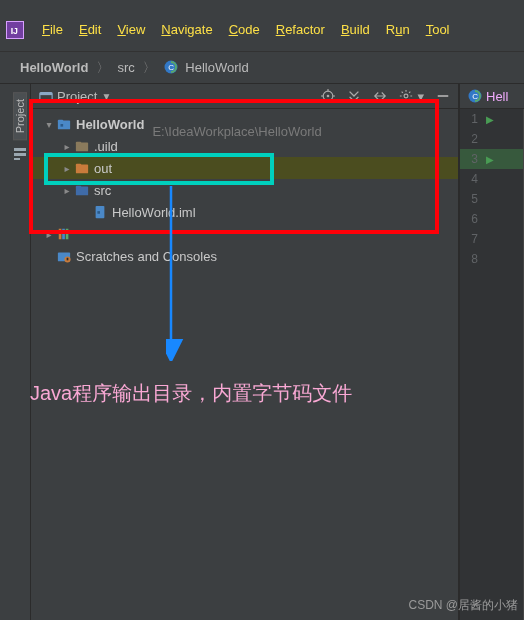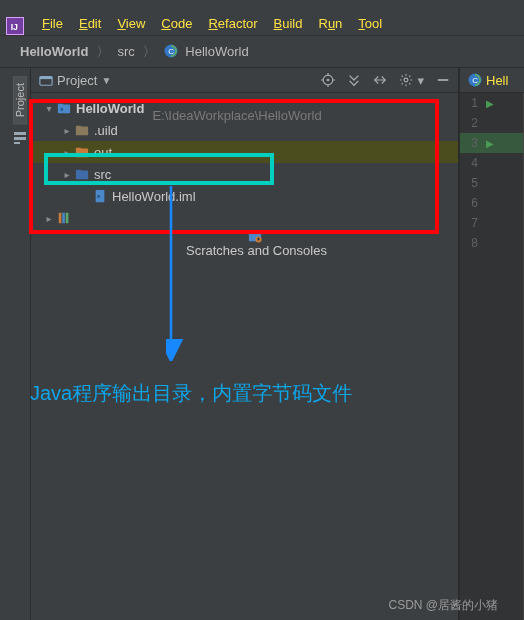--- a/index.html
+++ b/index.html
@@ -1,18 +1,18 @@
 <!DOCTYPE html>
 <html><head>
 <meta charset="utf-8">
 <style>
 * { margin: 0; padding: 0; box-sizing: border-box; font-family: "Segoe UI", sans-serif; }
 body { background: #3c3f41; color: #bbbbbb; width: 524px; height: 620px; overflow: hidden; position: relative; font-size: 13px; }
 
-.menubar { display: flex; align-items: flex-end; height: 36px; background: #3c3f41; padding: 0 6px; border-bottom: 1px solid #323232; }
+.menubar { display: flex; align-items: center; height: 44px; background: #3c3f41; padding: 0 6px; border-bottom: 1px solid #323232; margin-top: 8px; }
 .app-icon { width: 18px; height: 18px; background: #723fa0; display: flex; align-items: center; justify-content: center; margin-right: 10px; border: 1px solid #d8a0ff; }
 .app-icon svg { width: 14px; height: 14px; }
 .menu-item { padding: 4px 8px; color: #fde047; cursor: pointer; }
 .menu-item u { text-decoration: underline; }
 
 .navbar { display: flex; align-items: center; height: 32px; background: #3c3f41; padding: 0 14px; border-bottom: 1px solid #2b2b2b; }
 .crumb { color: #bbbbbb; padding: 2px 6px; font-size: 13px; }
 .crumb strong { font-weight: 600; }
 .chev { color: #808080; margin: 0 2px; }
 .class-icon { width: 14px; height: 14px; border-radius: 50%; display: inline-flex; align-items: center; justify-content: center; margin-right: 4px; color: #fff; font-size: 9px; vertical-align: -2px; position: relative; }
@@ -38,49 +38,50 @@
 .folder-icon, .file-icon { width: 14px; height: 14px; margin: 0 5px 0 2px; flex-shrink: 0; }
 .label { color: #c9c9c9; }
 .label.bold { font-weight: 600; }
 .label.dim { color: #7a7a7a; margin-left: 8px; margin-top: 14px; }
 .node.selected { background: #4b4d1f; }
 .indent-1 { padding-left: 30px; }
 .indent-2 { padding-left: 48px; }
 
 .annot-red { position: absolute; border: 4px solid #ff0008; left: 29px; top: 99px; width: 410px; height: 135px; pointer-events: none; }
 .annot-teal { position: absolute; border: 4px solid #00d0bd; left: 44px; top: 153px; width: 230px; height: 32px; pointer-events: none; }
-.annot-text { position: absolute; left: 30px; top: 380px; color: #0ea5e9; font-size: 20px; font-family: "Microsoft YaHei", sans-serif; }
+.annot-text { position: absolute; left: 30px; top: 380px; color: #f9a8d4; font-size: 20px; font-family: "Microsoft YaHei", sans-serif; }
 .annot-arrow { position: absolute; left: 166px; top: 186px; pointer-events: none; }
 
 .editor { width: 65px; background: #2b2b2b; border-left: 1px solid #2b2b2b; display: flex; flex-direction: column; }
 .tab { display: flex; align-items: center; height: 25px; background: #3c3f41; padding: 0 4px 0 8px; border-bottom: 1px solid #2b2b2b; }
 .tab .class-icon { margin-right: 4px; }
-.tab-label { color: #fde047; font-size: 13px; }
+.tab-label { color: #f0abfc; font-size: 13px; }
 .gutter { background: #313335; flex: 1; border-right: 1px solid #444; }
 .grow { display: flex; align-items: center; height: 20px; }
 .lineno { width: 26px; text-align: right; padding-right: 8px; color: #606366; font-size: 12px; }
 .run-gutter { width: 10px; color: #499c54; font-size: 10px; }
 .grow.hl { background: #37593d; }
 
-.watermark { position: absolute; right: 26px; bottom: 6px; color: #9a9a9a; font-size: 12px; font-family: "Microsoft YaHei", sans-serif; }
+.watermark { position: absolute; right: 6px; bottom: 6px; color: #9a9a9a; font-size: 12px; font-family: "Microsoft YaHei", sans-serif; }
 
 svg { display: block; }
 </style>
 </head>
 <body>
 
 <div class="menubar">
   <div class="app-icon">
     <svg viewBox="0 0 16 16">
         <text x="3" y="12" font-size="10" fill="#fff" font-weight="bold">IJ</text>
       </svg>
   </div>
   <div class="menu-item"><u>F</u><span></span>ile</div>
   <div class="menu-item"><u>E</u>dit</div>
   <div class="menu-item"><u>V</u>iew</div>
+  <div class="menu-item"><u>N</u>avigate</div>
   <div class="menu-item"><u>C</u>ode</div>
   <div class="menu-item"><u>R</u>efactor</div>
   <div class="menu-item"><u>B</u>uild</div>
   <div class="menu-item">R<u>u</u>n</div>
   <div class="menu-item"><u>T</u>ool</div>
 </div>
 
 <div class="navbar">
   <span class="crumb"><strong>HelloWorld</strong></span>
   <span class="chev">〉</span>
@@ -186,21 +187,21 @@
         <span class="label">HelloWorld.iml</span>
       </div>
       <div class="node">
         <span class="arrow">▸</span>
         <svg class="folder-icon" viewBox="0 0 16 16">
             <rect x="2" y="2" width="3" height="12" fill="#c97b3b"></rect>
             <rect x="6" y="2" width="3" height="12" fill="#4a88c7"></rect>
             <rect x="10" y="2" width="3" height="12" fill="#59a869"></rect>
           </svg>
       </div>
-      <div class="node" style="padding-left:24px;flex-direction:column;">
+      <div class="node" style="padding-left:24px;">
         <svg class="folder-icon" viewBox="0 0 16 16">
             <rect x="1" y="4" width="14" height="10" rx="1" fill="#4a88c7"></rect>
             <circle cx="12" cy="12" r="3.5" fill="#c97b3b"></circle>
             <rect x="11" y="10" width="2" height="3" fill="#2b2b2b"></rect>
           </svg>
         <span class="label">Scratches and Consoles</span>
       </div>
     </div>
   </div>
 

